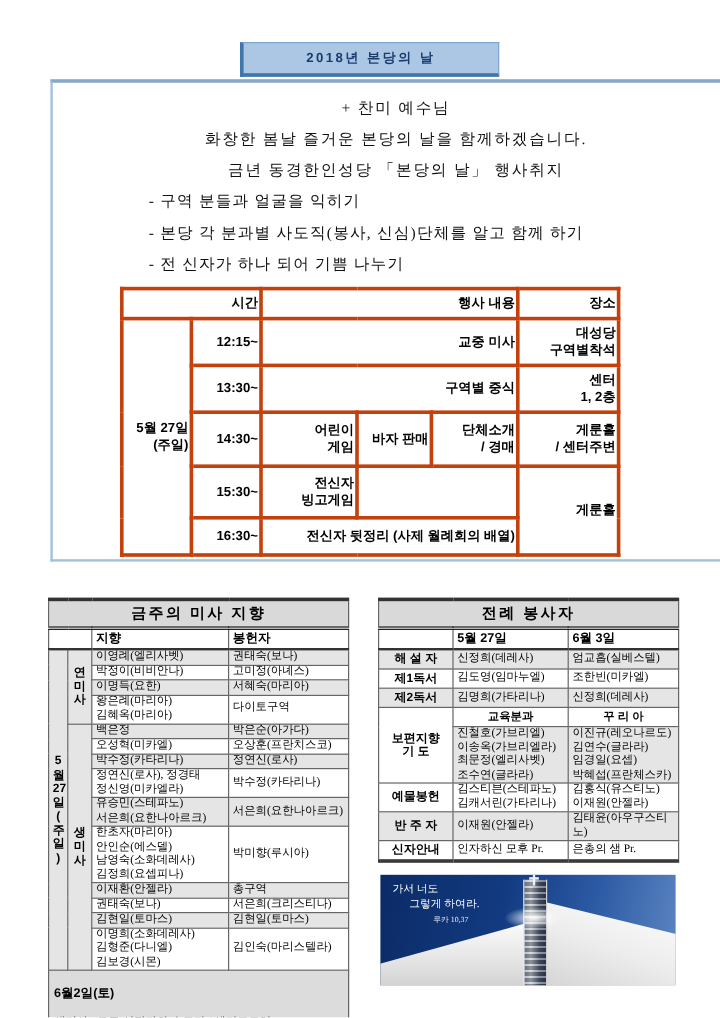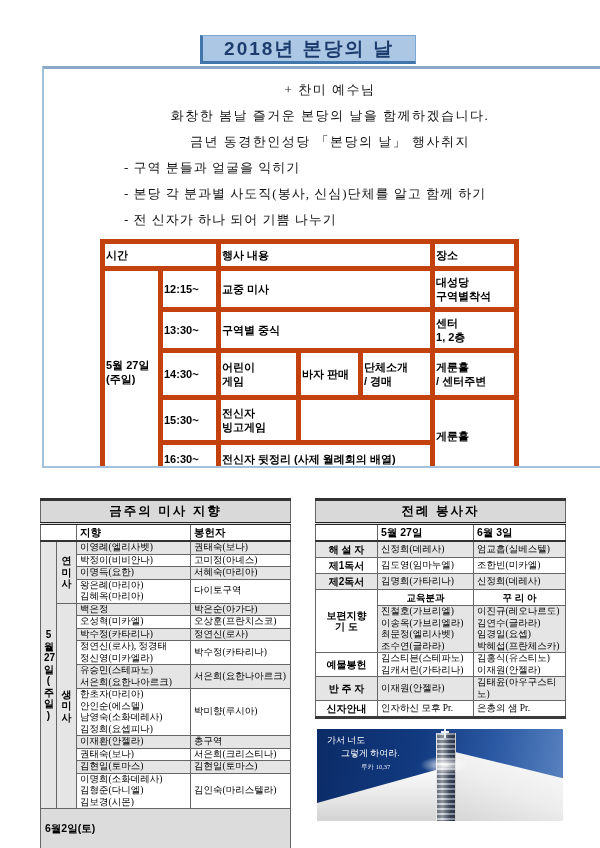--- a/index.html
+++ b/index.html
@@ -3,33 +3,33 @@
 <meta charset="utf-8">
 <style>
   html,body{margin:0;padding:0;background:#ffffff;}
   .page{position:relative;width:600px;height:848px;background:#fff;overflow:hidden;
         font-family:"Liberation Sans",sans-serif;color:#000;}
 
   
   .title-box{position:absolute;left:200px;top:35px;width:212px;height:25px;
     background:#abc7e3;border:1px solid #7da7cf;border-left:3px solid #4176ad;border-bottom:3px solid #4176ad;
     display:flex;align-items:center;justify-content:center;
-    font-weight:bold;font-size:19px;letter-spacing:2px;color:#1c3c6e;}
+    font-weight:bold;font-size:11px;letter-spacing:2px;color:#1c3c6e;}
 
   
   .main-box{position:absolute;left:42px;top:66px;width:576px;height:402px;
     border:2px solid #a3c0dc;border-top:3px solid #8aa8c8;box-sizing:border-box;overflow:hidden;}
   .intro{margin-top:8px;font-family:"Liberation Serif",serif;font-size:13px;color:#101010;}
   .intro .c{text-align:center;line-height:26px;letter-spacing:1.5px;}
   .intro .b{padding-left:80px;line-height:26px;letter-spacing:1px;}
 
   
   table{border-collapse:collapse;}
   .schedule{margin:6px 0 0 56px;width:414px;table-layout:fixed;font-size:11px;font-weight:bold;}
-  .schedule td{border:5px solid #c2410c;text-align:left;vertical-align:middle;
+  .schedule td{border:3px solid #c2410c;text-align:right;vertical-align:middle;
     padding:1px 1px;white-space:pre-line;line-height:1.3;}
   .schedule .sch-hdr td{height:20px;}
   .sch-r1 td{height:34px;} .sch-r2 td{height:34px;} .sch-r3 td{height:40px;}
   .sch-r4 td{height:38px;} .sch-r5 td{height:26px;}
 
   
   .btable{position:absolute;width:250px;table-layout:fixed;font-size:9.5px;
     font-family:"Liberation Serif",serif;}
   .btable td{border:1px solid #666;padding:0 3px;vertical-align:middle;
     white-space:pre-line;line-height:11.5px;}

